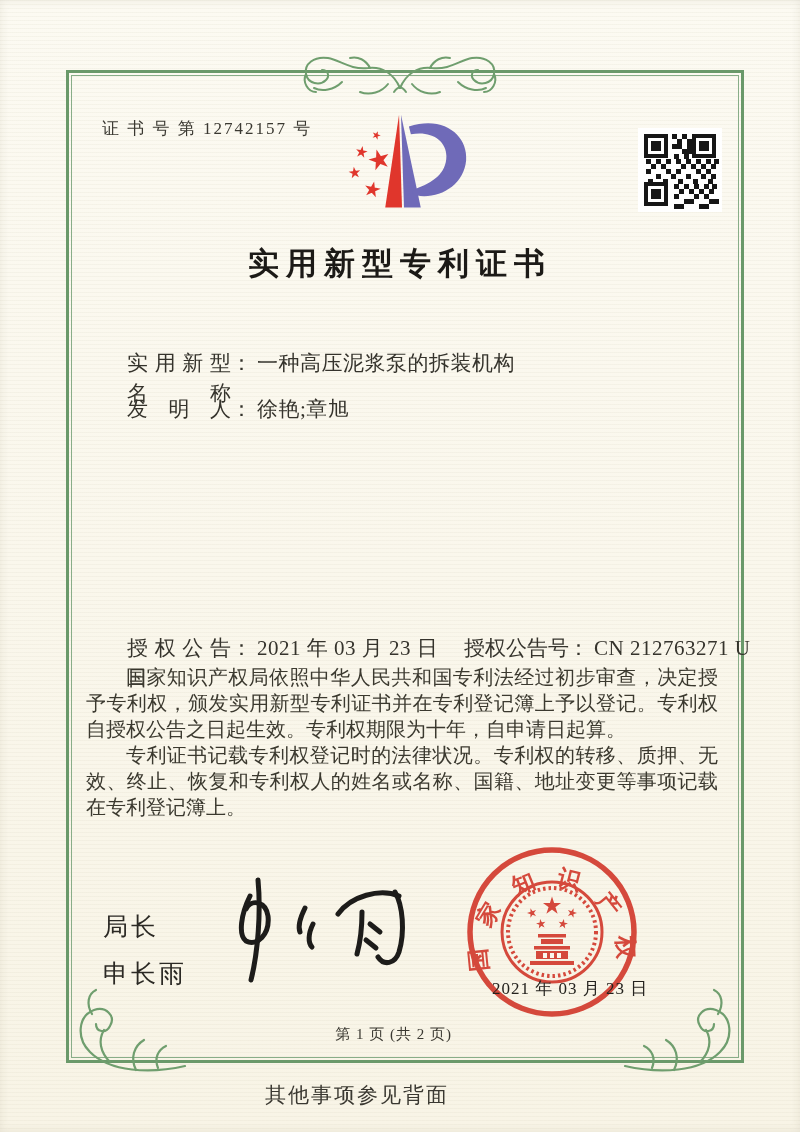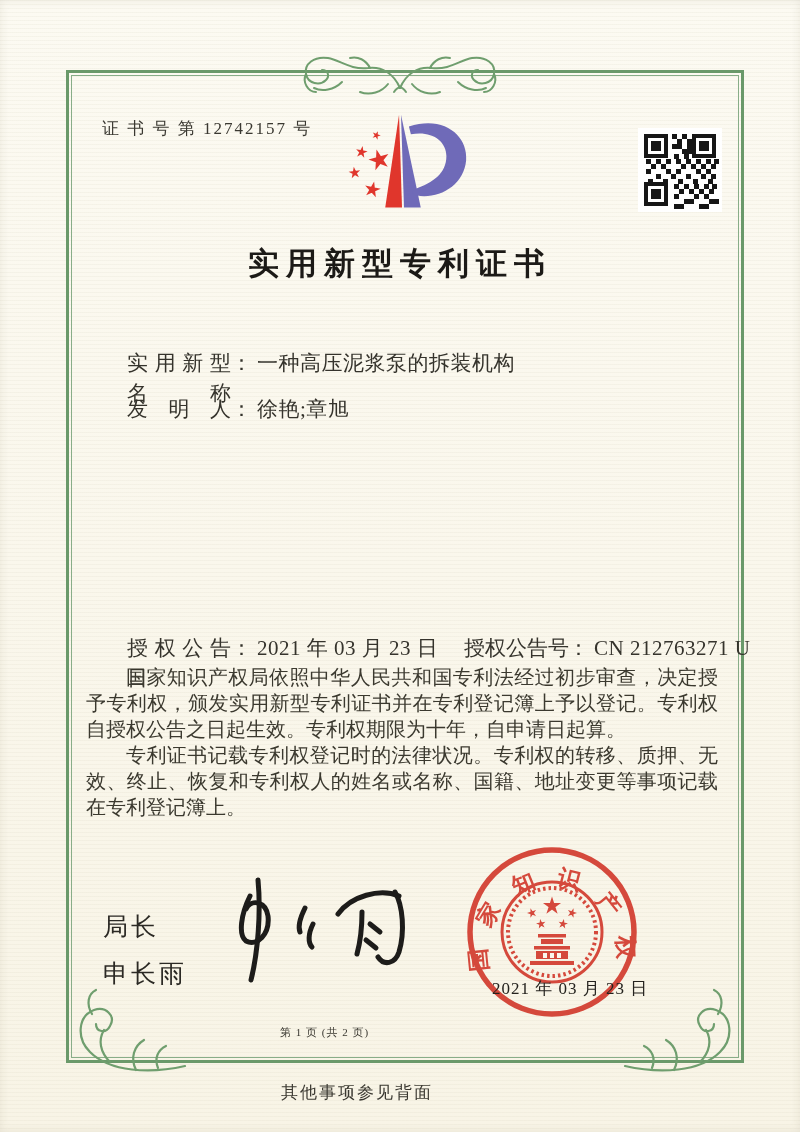--- a/index.html
+++ b/index.html
@@ -48,24 +48,24 @@
   .fvalue.wrap { display:inline-block; width:446px; }
   .grant2 { position:absolute; left:337px; top:0; white-space:nowrap; }
   .paras { position:absolute; left:86px; top:664px; width:632px; font-size:20px;
            line-height:26px; color:#3b392f; text-align:justify; }
   .paras p { text-indent:2em; }
   .officer { position:absolute; left:103px; top:910px; font-size:25px; letter-spacing:3px; color:#2b2924; }
   .officer div { margin-bottom:14px; }
   .sig { position:absolute; left:212px; top:872px; }
   .seal { position:absolute; left:464px; top:844px; }
   .seal-date { position:absolute; left:492px; top:977px; font-size:17px; letter-spacing:1px; color:#24221e; z-index:3; }
-  .page-info { position:absolute; left:280px; top:1025px; width:172px; text-align:left;
-               font-size:11px; color:#3a3831; letter-spacing:1px; }
+  .page-info { position:absolute; left:280px; top:1025px; width:172px; text-align:right;
+               font-size:15px; color:#3a3831; letter-spacing:1px; }
   .back-note { position:absolute; left:262px; top:1081px; width:190px; text-align:center;
-               font-size:17px; color:#3a3831; letter-spacing:2px; }
+               font-size:21px; color:#3a3831; letter-spacing:2px; }
 </style>
 </head>
 <body>
 
 <div class="page">
 
   <div class="frame">
     <div class="frame-inner"></div>
   </div>
 

